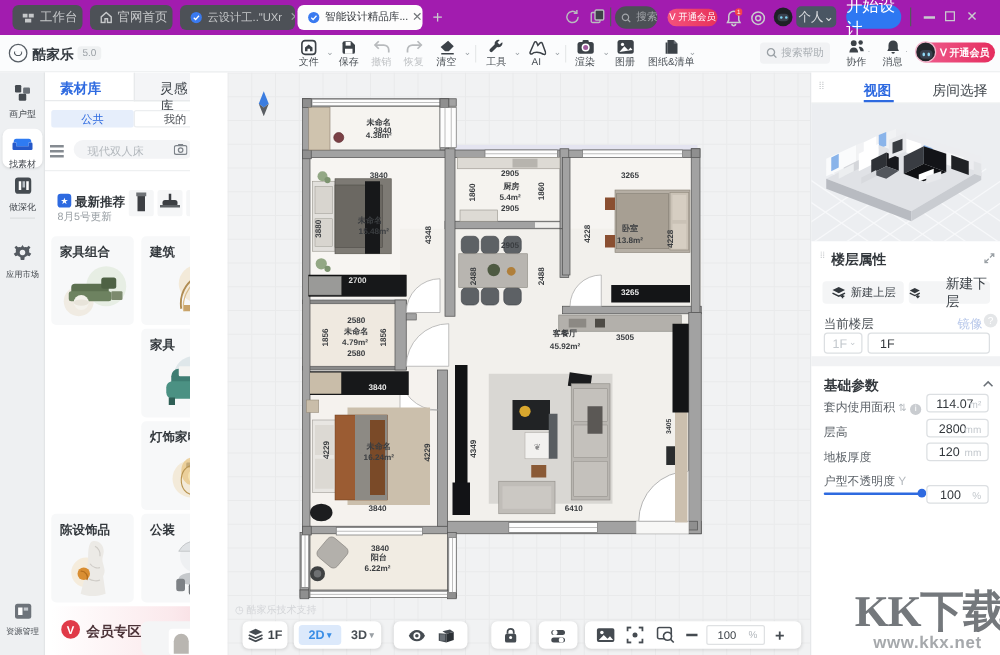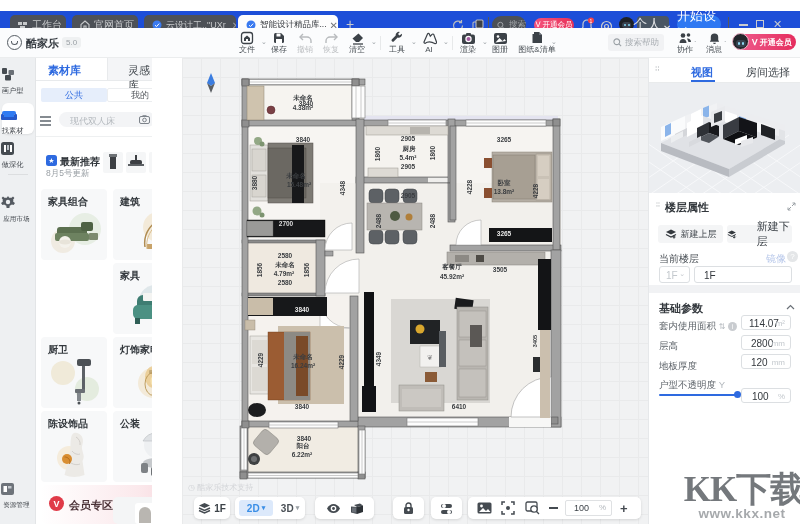--- a/index.html
+++ b/index.html
@@ -1,38 +1,38 @@
 <!DOCTYPE html>
 <html><head>
 <meta charset="utf-8">
 <style>
 * { margin:0; padding:0; box-sizing:border-box; }
 html,body { width:800px; height:524px; overflow:hidden; font-family:"Liberation Sans",sans-serif; }
 #app { position:relative; width:800px; height:524px; background:#fff; }
 
 
-#topbar { position:absolute; left:0; top:11px; width:800px; height:28px; background:#1d4ed8; }
+#topbar { position:absolute; left:0; top:0; width:800px; height:28px; background:#a21caf; }
 .tb-pill { position:absolute; top:4px; height:20px; overflow:hidden; border-radius:5px; background:#4d5157; color:#c6c8ca; font-size:10px; display:flex; align-items:center; padding:0 8px; white-space:nowrap; }
 .tb-pill.active { background:#fdfdfd; color:#33373c; }
 .tb-x { margin-left:6px; color:#9a9da1; font-size:10px; }
 .tb-pill.active .tb-x { color:#73767a; }
 .tbicon { margin-right:4px; display:inline-block; flex-shrink:0; }
 .tb-x { flex-shrink:0; }
 
 
 #toolbar { position:absolute; left:0; top:28px; width:800px; height:30px; background:#fbfcfd; border-bottom:1px solid #ebedee; }
 .tool { position:absolute; top:2px; width:34px; text-align:center; color:#3c4248; }
 .tool .ticn { height:14px; margin-top:1px; }
 .tool .tlab { font-size:8px; line-height:10px; color:#4a5056; }
 .tool.dis { opacity:0.35; }
 .tcar { position:absolute; top:10px; font-size:7px; color:#9aa0a5; }
 
 
 #sidebar { position:absolute; left:0; top:58px; width:36px; height:466px; background:#eef0f2; border-right:1px solid #e3e5e7; }
-.sb-item { position:absolute; left:0; width:36px; color:#42474d; }
+.sb-item { position:absolute; left:0; width:36px; text-align:center; color:#42474d; }
 .sb-item .lab { font-size:8px; transform:scale(0.9); color:#42474d; line-height:9px; }
 .sb-active { position:absolute; left:2px; width:32px; border-radius:6px; background:#fff; box-shadow:0 1px 2px rgba(0,0,0,0.08); }
 
 
 #panel { position:absolute; left:36px; top:58px; width:116px; height:466px; background:#fff; overflow:hidden; }
 .cat { position:absolute; width:66px; height:71px; background:#f7f8f9; border-radius:4px; overflow:hidden; }
 .cat .ct { position:absolute; left:7px; top:6px; font-size:10px; font-weight:bold; color:#33383d; }
 
 
 #canvas { position:absolute; left:182px; top:58px; width:466px; height:466px; background:#f1f2f3; overflow:hidden; }
@@ -107,21 +107,21 @@
       <svg width="13" height="13" viewBox="0 0 13 13">
           <circle cx="6.5" cy="6.5" r="5" fill="none" stroke="#c9cbce" stroke-width="1.2"></circle>
           <circle cx="6.5" cy="6.5" r="2" fill="none" stroke="#c9cbce" stroke-width="1.2"></circle>
         </svg>
     </div>
     <div style="position:absolute;left:619px;top:6px;width:15px;height:15px;border-radius:50%;background:#1e2126;">
       <div style="position:absolute;left:3px;top:5px;width:9px;height:6px;border-radius:3px;background:#39414e;"></div>
       <div style="position:absolute;left:4.5px;top:6.5px;width:2px;height:2px;border-radius:50%;background:#7fd4f2;"></div>
       <div style="position:absolute;left:8.5px;top:6.5px;width:2px;height:2px;border-radius:50%;background:#7fd4f2;"></div>
     </div>
-    <div style="position:absolute;left:637px;top:5px;width:32px;height:17px;border-radius:4px;background:#4a5663;color:#dbdde0;font-size:14px;display:flex;align-items:center;justify-content:center;white-space:nowrap;">个人⌄</div>
+    <div style="position:absolute;left:637px;top:5px;width:32px;height:17px;border-radius:4px;background:#4a5663;color:#dbdde0;font-size:10px;display:flex;align-items:center;justify-content:center;white-space:nowrap;">个人⌄</div>
     <div style="position:absolute;left:677px;top:4px;width:44px;height:19px;border-radius:10px;background:#2e78f2;color:#fff;font-size:13px;display:flex;align-items:center;justify-content:center;">开始设计</div>
     <div style="position:absolute;left:728px;top:6px;width:1px;height:15px;background:#55585d;"></div>
     <div style="position:absolute;left:739px;top:13px;width:9px;height:1.5px;background:#c9cbce;"></div>
     <div style="position:absolute;left:756px;top:9px;width:8px;height:8px;border:1.3px solid #c9cbce;"></div>
     <div style="position:absolute;left:773px;top:7px;color:#c9cbce;font-size:11px;">✕</div>
   </div>
 
   <div id="toolbar">
     <div style="position:absolute;left:7px;top:7px;width:15px;height:15px;border:1.5px solid #565d64;border-radius:50%;"></div>
     <div style="position:absolute;left:11px;top:13px;width:7px;height:4px;border:1.3px solid #565d64;border-top:none;border-radius:0 0 4px 4px;"></div>
@@ -358,32 +358,20 @@
 <div class="cat" style="left:77px;top:205px;">
         <svg width="66" height="71" viewBox="0 0 66 71" style="position:absolute;left:0;top:0;">
           <circle cx="42" cy="38" r="16" fill="#dfe7ea"></circle>
           <rect x="24" y="32" width="26" height="20" rx="6" fill="#3e7d72"></rect>
           <rect x="20" y="42" width="34" height="14" rx="5" fill="#4b9183"></rect>
           <rect x="22" y="55" width="5" height="6" fill="#2f5f56"></rect>
           <rect x="46" y="55" width="5" height="6" fill="#2f5f56"></rect>
           <rect x="30" y="30" width="12" height="8" rx="1" fill="#f4f4f2"></rect>
         </svg>
         <div class="ct">家具</div>
-      </div>
-<div class="cat" style="left:5px;top:279px;">
-        <svg width="66" height="71" viewBox="0 0 66 71" style="position:absolute;left:0;top:0;">
-          <circle cx="22" cy="36" r="12" fill="#f0ead9"></circle>
-          <circle cx="46" cy="52" r="12" fill="#e4ecdf"></circle>
-          <rect x="36" y="22" width="14" height="7" rx="2" fill="#4c5156"></rect>
-          <rect x="41" y="29" width="3" height="26" fill="#5c6166"></rect>
-          <rect x="34" y="52" width="10" height="4" rx="1" fill="#6a6f74"></rect>
-          <rect x="36" y="56" width="4" height="8" fill="#83888d"></rect>
-          <circle cx="38" cy="66" r="1.5" fill="#4c5156"></circle>
-        </svg>
-        <div class="ct">厨卫</div>
       </div>
 <div class="cat" style="left:5px;top:353px;">
         <svg width="66" height="71" viewBox="0 0 66 71" style="position:absolute;left:0;top:0;">
           <circle cx="28" cy="47" r="12" fill="#f5ecdc"></circle>
           <path d="M33 22 c5 -1 9 3 9 8 c0 3 -1.5 5 -1 8 l1.5 6 c0.5 2 0 4 -1 6 l2 14 c-7 2.5 -14 2.5 -20 0 l3 -12 c0.5 -2 0 -4 1 -7 c1 -3 2 -5 2 -8 c0 -6 0 -14 3.5 -15z" fill="#eceae6"></path>
           <path d="M35 26 c3 1.5 4.5 5 4 8 M31 40 c2 3 6 4 8 3 M30 52 c3 2 7 2 9 1" stroke="#cfccc7" stroke-width="0.9" fill="none"></path>
           <circle cx="26" cy="48" r="5" fill="#d98e32"></circle>
           <path d="M23.5 46 a5 5 0 0 1 5 7" stroke="#b56f1e" stroke-width="1" fill="none"></path>
         </svg>
         <div class="ct">陈设饰品</div>

